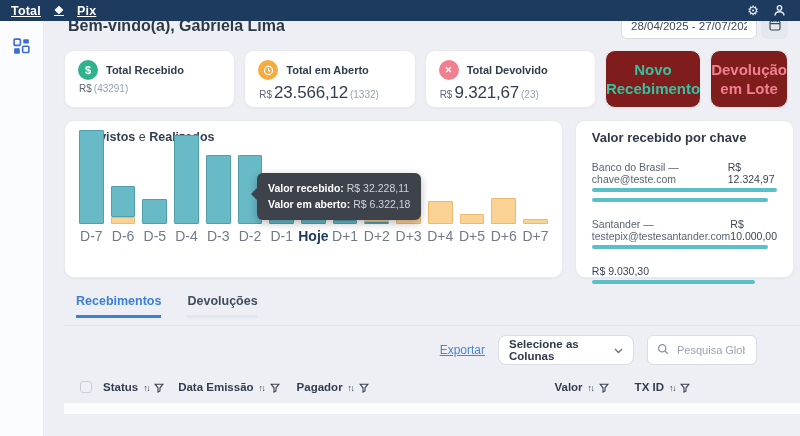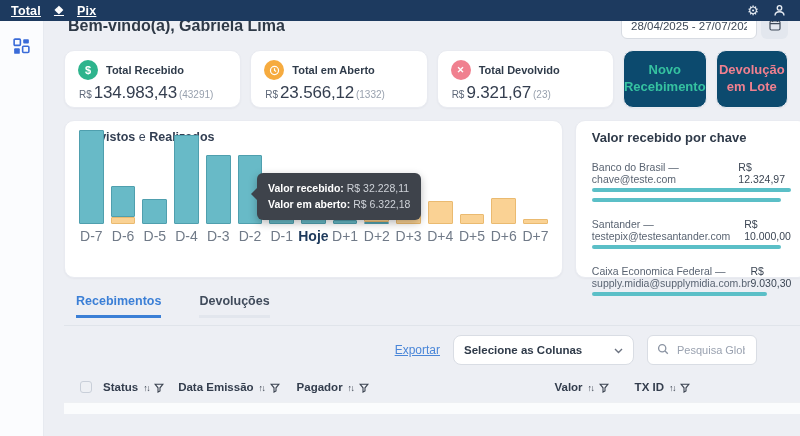--- a/index.html
+++ b/index.html
@@ -51,23 +51,23 @@
   .stat-top { display:flex; align-items:center; gap:8px; }
   .icon-circle { width:20px; height:20px; border-radius:50%; display:flex; align-items:center; justify-content:center; color:#fff; flex:0 0 20px; }
   .ic-green { background:#2eb48d; } .ic-orange { background:#f6ab3f; } .ic-red { background:#f0808f; }
   .ic-txt { font-size:11px; font-weight:bold; line-height:1; }
   .stat-label { font-size:11px; font-weight:bold; color:#2f3b4a; }
   .stat-value-row { margin-top:3px; display:flex; align-items:baseline; gap:2px; padding-left:1px; }
   .cur { font-size:10px; color:#5d6778; }
   .val { font-size:17px; color:#343e4f; letter-spacing:-.2px; }
   .cnt { font-size:10px; color:#98a1ae; }
   .action-btn {
-    flex:1; height:58px; background:#0c4a6e; border:1px solid #e9ebf1; border-radius:10px;
+    flex:1; height:58px; background:#7f1d1d; border:1px solid #e9ebf1; border-radius:10px;
     display:flex; align-items:center; justify-content:center; text-align:center;
-    font-size:13px; font-weight:bold; line-height:1.3; cursor:pointer;
+    font-size:15px; font-weight:bold; line-height:1.3; cursor:pointer;
     box-shadow:0 1px 2px rgba(20,30,60,.04);
   }
   .act-teal { color:#35c2a0; } .act-pink { color:#f0808f; }
 
   
   .charts-row { display:flex; gap:12px; margin-top:12px; height:158px; }
   .card { background:#fff; border:1px solid #e9ebf1; border-radius:10px; box-shadow:0 1px 2px rgba(20,30,60,.04); }
   .chart-card { position:relative; flex:0 0 336px; padding:9px 14px 6px; }
   .card-title { font-size:12.5px; color:#39455a; }
   .card-title b { color:#323e52; }
@@ -91,31 +91,31 @@
 
   .chave-card { flex:1; padding:9px 16px 6px; }
   .chave-title { font-size:13px; font-weight:bold; color:#2f3a49; }
   .chave-row { margin-top:6px; }
   .chave-line { display:flex; justify-content:space-between; align-items:center; font-size:10.5px; color:#5a6472;margin-top:16px; }
   .chave-line .chave-value { color:#3c4654; }
   .chave-row.inline-val .chave-line { justify-content:flex-start; gap:28px; }
   .chave-bar { height:4px; background:#5bbfc7; border-radius:3px; margin-top:3px; }
 
   
-  .tabs { display:flex; gap:38px; margin-top:16px; padding-left:12px; }
+  .tabs { display:flex; gap:26px; margin-top:16px; padding-left:12px; }
   .tab { font-size:12.5px; font-weight:bold; padding-bottom:7px; cursor:pointer; }
   .tab.active { color:#3b7fd6; border-bottom:3px solid #3b7fd6; }
   .tab.inactive { color:#414c5c; border-bottom:3px solid #e2e6ed; }
   .divider { height:1px; background:#e0e4ea; margin-top:7px; margin-right:-12px; }
 
   
   .toolbar { display:flex; justify-content:flex-end; align-items:center; gap:13px; margin-top:9px; padding-right:31px; }
   .export-link { font-size:12px; color:#4a86d8; text-decoration:underline; cursor:pointer; }
   .col-select {
-    width:181px; height:30px; background:#fff; border:1px solid #d9dde4; border-radius:8px;
+    width:136px; height:30px; background:#fff; border:1px solid #d9dde4; border-radius:8px;
     display:flex; align-items:center; justify-content:space-between; padding:0 10px;
     font-size:11.5px; font-weight:bold; color:#2f3a49; cursor:pointer;
   }
   .search-box {
     width:110px; height:30px; background:#fff; border:1px solid #d9dde4; border-radius:6px;
     display:flex; align-items:center; gap:6px; padding:0 9px;
   }
   .search-box input {
     border:none; outline:none; width:100%; background:transparent;
     font-family:"Liberation Sans",sans-serif; font-size:11px; color:#333d4d;
@@ -182,21 +182,20 @@
   <div class="stats-row">
     <div class="stat-card">
       <div class="stat-top">
         <span class="icon-circle ic-green">
             <span class="ic-txt">$</span>
           </span>
         <span class="stat-label">Total Recebido</span>
       </div>
       <div class="stat-value-row">
         <span class="cur">R$</span>
-        <span class="val">134.983,43</span>
         <span class="cnt">(43291)</span>
       </div>
     </div>
 
     <div class="stat-card">
       <div class="stat-top">
         <span class="icon-circle ic-orange">
           <svg width="11" height="11" viewBox="0 0 12 12" fill="none" stroke="#fff" stroke-width="1.3">
             <circle cx="6" cy="6" r="4.4"></circle>
               <path d="M6 3.6V6l1.8 1.2"></path>
@@ -368,21 +367,20 @@
         <div class="chave-line">
           <span>Santander — testepix@testesantander.com</span>
           <span class="chave-value">R$ 10.000,00</span>
         </div>
         <div class="chave-bar" style="width: 95%;"></div>
       </div>
 
 
       <div class="chave-row">
         <div class="chave-line">
-          <span>Caixa Economica Federal — supply.midia@supplymidia.com.br</span>
           <span class="chave-value">R$ 9.030,30</span>
         </div>
         <div class="chave-bar" style="width: 88%;"></div>
       </div>
     </div>
   </div>
 
   <div class="tabs">
     <div class="tab active">Recebimentos</div>
     <div class="tab inactive">Devoluções</div>

